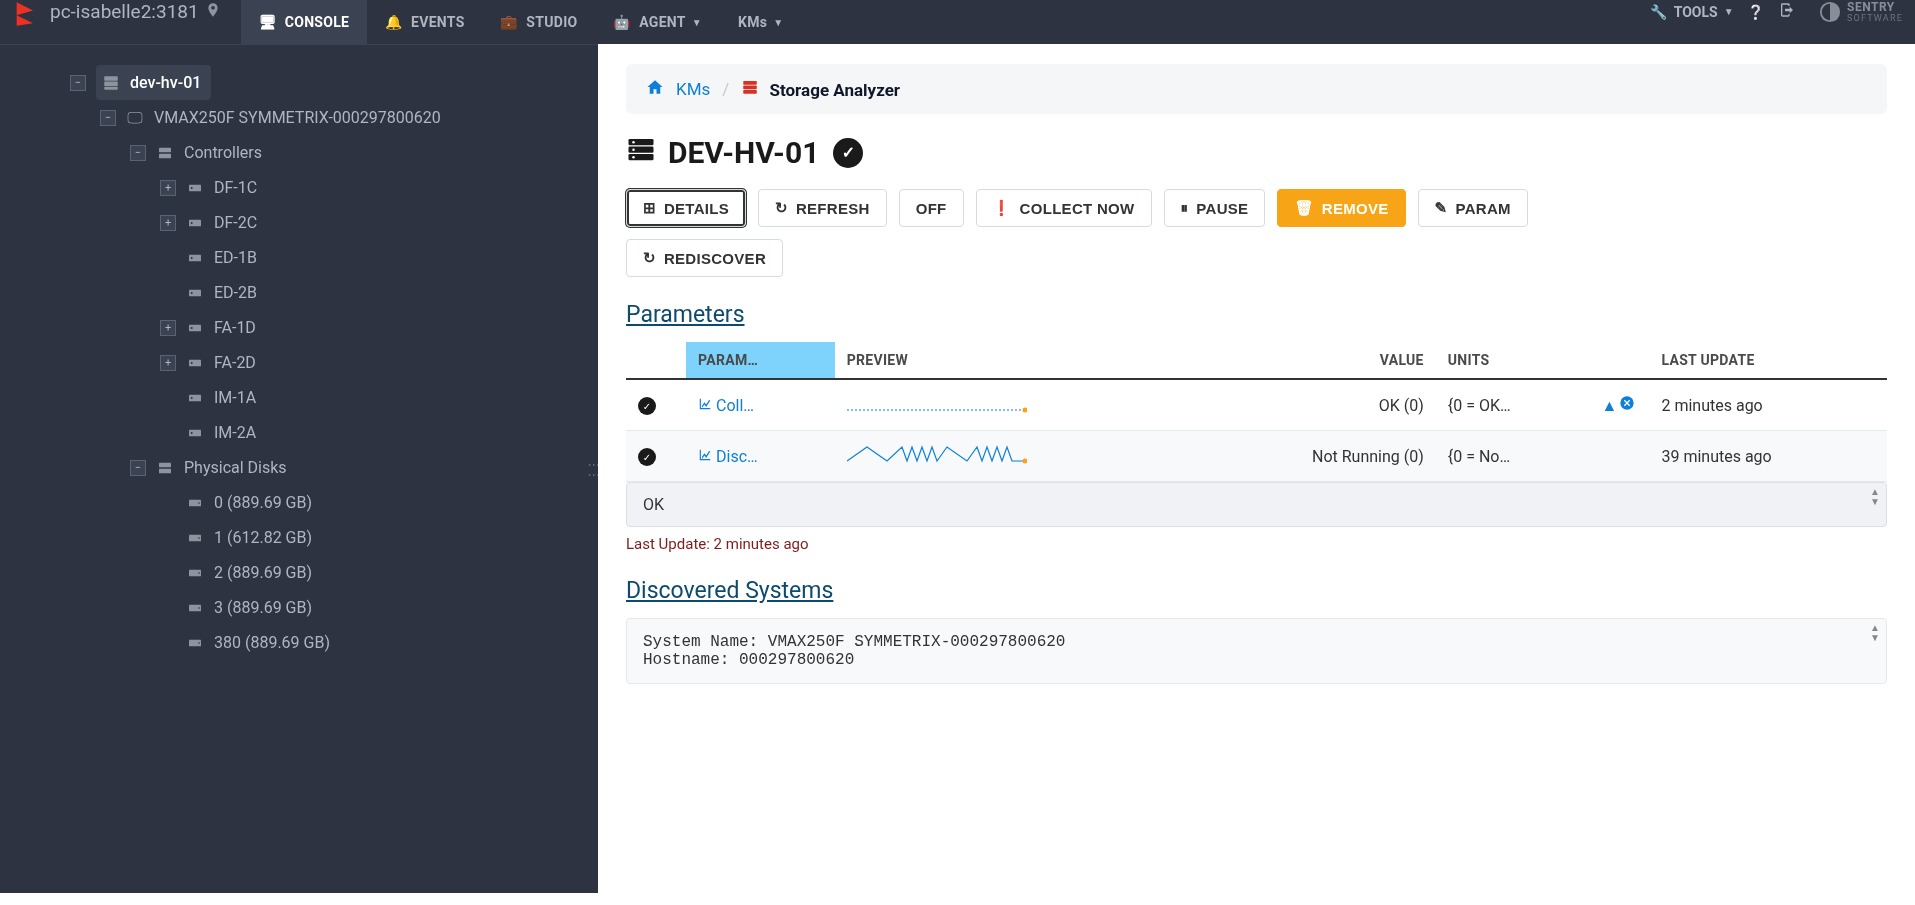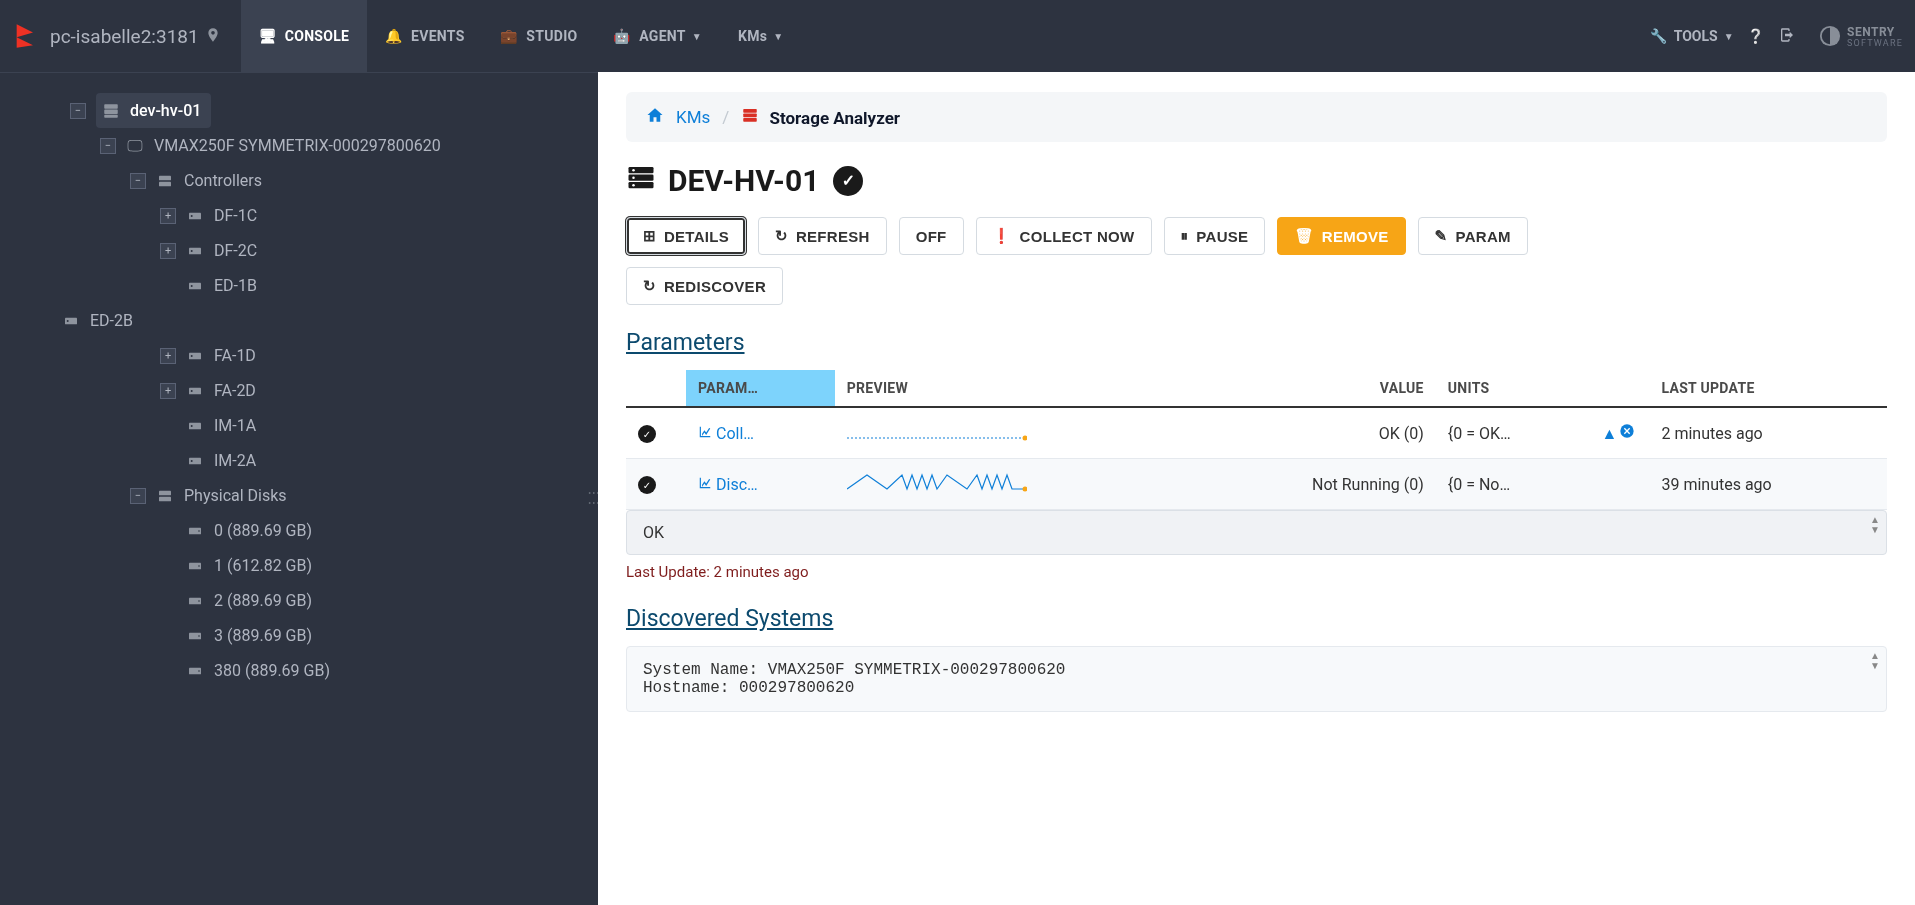--- a/index.html
+++ b/index.html
@@ -1,19 +1,19 @@
 <!DOCTYPE html>
 <html><head>
 <meta charset="utf-8">
 <style>
 * { box-sizing: border-box; margin: 0; padding: 0; }
 body { font-family: -apple-system, BlinkMacSystemFont, "Segoe UI", Roboto, sans-serif; background: #fff; color: #333; overflow: hidden; }
 
 
-.header { display: flex; align-items: center; height: 72px; background: #2d3340; color: #b0b5c0; padding: 0 12px; }
+.header { display: flex; align-items: flex-start; height: 44px; background: #2d3340; color: #b0b5c0; padding: 0 12px; }
 .brand-logo { width: 28px; height: 28px; margin-right: 10px; color: #ee3124; }
 .host-info { display: flex; align-items: center; font-size: 19px; color: #b0b5c0; font-weight: 400; }
 .host-info .pin { margin-left: 6px; color: #8e949e; }
 .nav-tabs { display: flex; margin-left: 20px; height: 100%; }
 .nav-tab { display: flex; align-items: center; padding: 0 18px; height: 100%; font-size: 14px; font-weight: 700; color: #b0b5c0; cursor: pointer; letter-spacing: 0.3px; }
 .nav-tab.active { background: #3b4251; color: #fff; }
 .nav-tab .tab-icon { margin-right: 8px; }
 .nav-tab .caret { margin-left: 6px; font-size: 10px; }
 .nav-right { margin-left: auto; display: flex; align-items: center; gap: 14px; }
 .nav-right-item { display: flex; align-items: center; color: #b0b5c0; font-size: 14px; font-weight: 700; cursor: pointer; }
@@ -225,21 +225,21 @@
             <span class="tree-node">
               <span class="node-icon">
                 <svg width="16" height="16" viewBox="0 0 24 24">
                   <rect x="3" y="7" width="18" height="10" rx="1" fill="currentColor"></rect>
                   <circle cx="7" cy="12" r="1.5" fill="#2d3340"></circle>
                 </svg>
               </span>
               <span class="node-label">ED-1B</span>
             </span>
           </div>
-          <div class="tree-indent" style=" gap: 36px;">
+          <div class="tree-indent" style="padding-left: 160px;">
             <span class="tree-node">
               <span class="toggle blank"></span>
             </span>
             <span class="tree-node">
               <span class="node-icon">
                 <svg width="16" height="16" viewBox="0 0 24 24">
                   <rect x="3" y="7" width="18" height="10" rx="1" fill="currentColor"></rect>
                   <circle cx="7" cy="12" r="1.5" fill="#2d3340"></circle>
                 </svg>
               </span>

